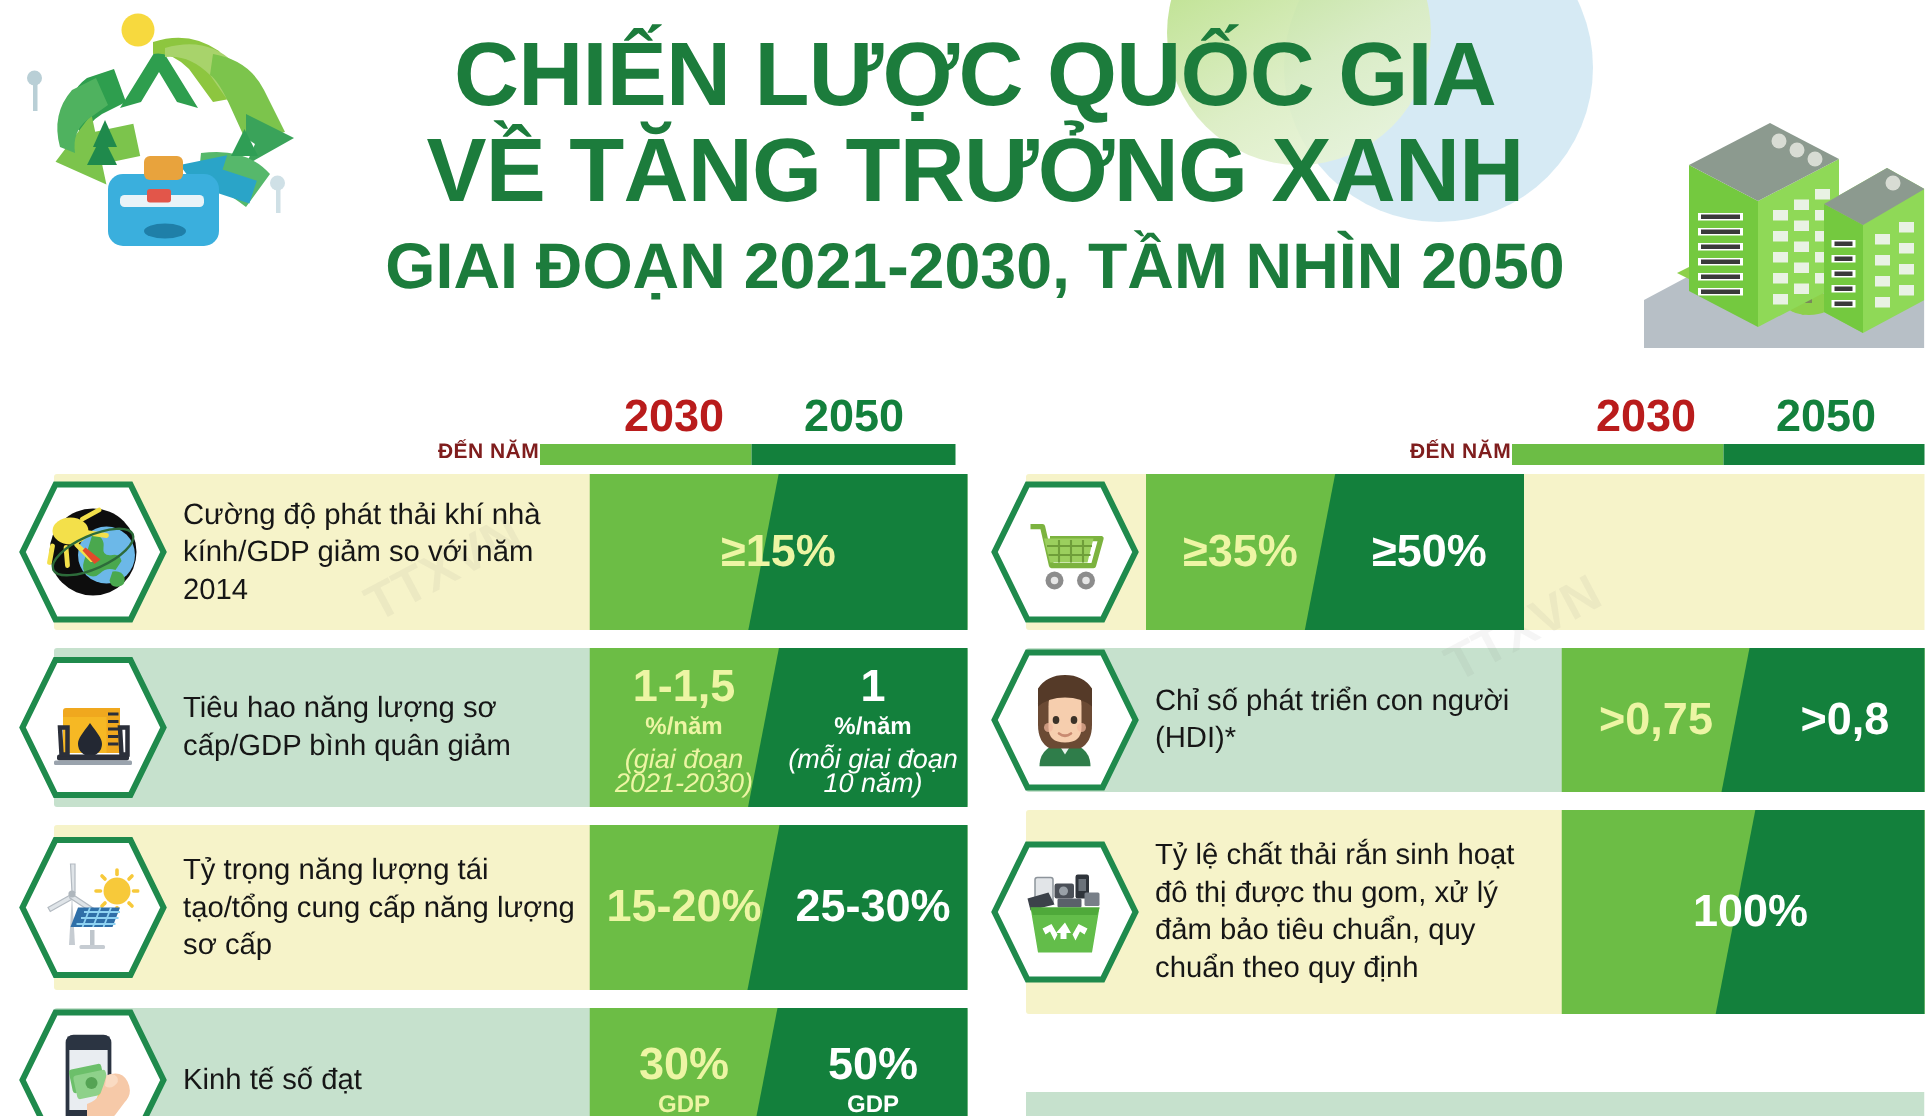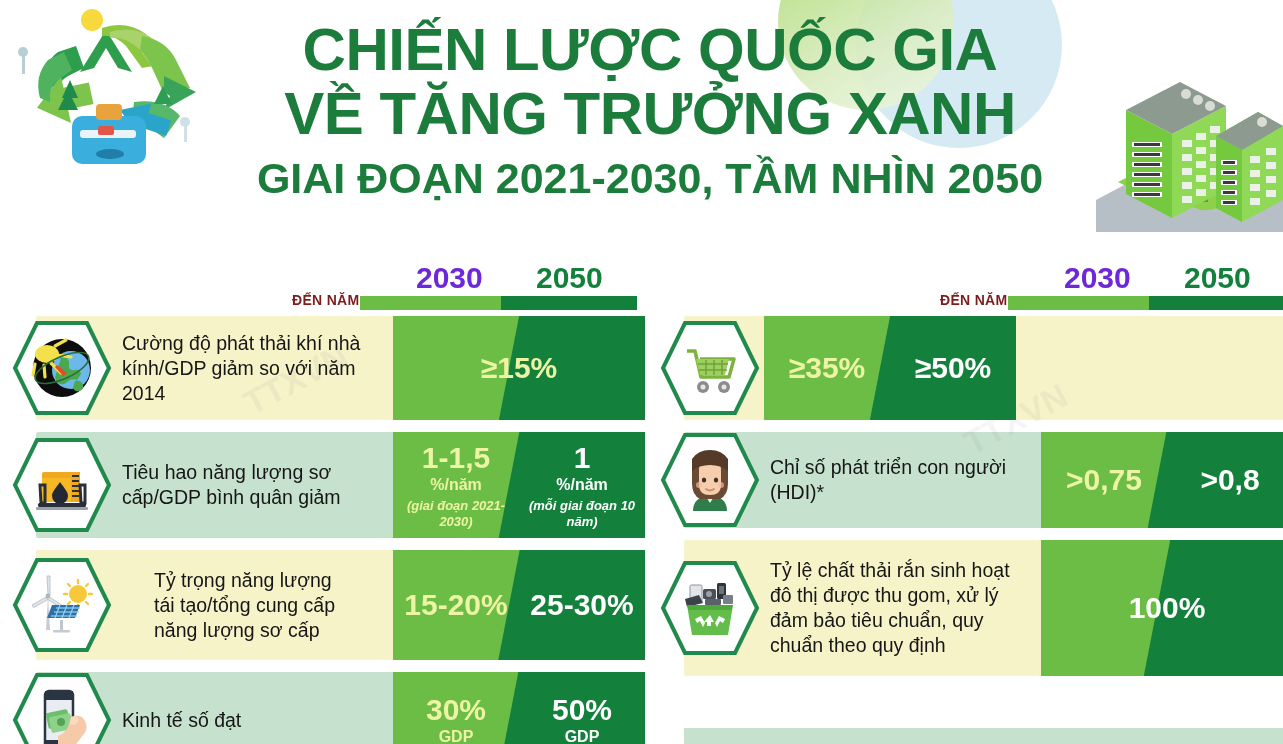--- a/index.html
+++ b/index.html
@@ -54,21 +54,21 @@
     font-size: 14px; font-weight: bold; color: #7f1d1d;
     letter-spacing: .3px;
   }
   .year-bar { position: absolute; left: 352px; bottom: 6px; width: 277px; height: 14px; display: flex; }
   .year-bar .yb-30 { flex: 0 0 141px; background: #6cbd45; }
   .year-bar .yb-50 { flex: 1; background: #13803c; }
   .year-lbl {
     position: absolute; bottom: 22px; font-size: 30px; font-weight: bold;
     line-height: 32px;
   }
-  .year-2030 { left: 408px; color: #6d28d9; }
+  .year-2030 { left: 408px; color: #b91c1c; }
   .year-2050 { left: 528px; color: #13803c; }
 
   
   .row { position: relative; width: 637px; margin-bottom: 12px; }
   .row-inner { position: relative; display: flex; align-items: stretch; }
 
   .row-bg {
     position: absolute; left: 28px; top: 0; right: 0; bottom: 0;
     border-radius: 2px;
   }
@@ -107,27 +107,27 @@
     transform: skewX(-11deg);
   }
   .v-cell {
     position: relative; z-index: 2; flex: 1;
     display: flex; flex-direction: column;
     align-items: center; justify-content: center;
     text-align: center; padding: 2px 4px;
   }
   .v-main { font-size: 30px; font-weight: bold; line-height: 34px; white-space: nowrap; }
   .v-sub  { font-size: 16px; font-weight: bold; line-height: 20px; }
-  .v-note { font-size: 13px; font-style: italic; font-weight: bold; line-height: 16px; margin-top: 3px; }
+  .v-note { font-size: 18px; font-style: italic; font-weight: normal; line-height: 16px; margin-top: 3px; }
   .v-2030 .v-main, .v-2030 .v-sub, .v-2030 .v-note { color: #edf5a4; }
   .v-2050 .v-main, .v-2050 .v-sub, .v-2050 .v-note { color: #ffffff; }
 
   .row-h1 .row-inner { min-height: 104px; }
   .row-h2 .row-inner { min-height: 106px; }
-  .row-h3 .row-inner { min-height: 110px; gap: 32px; }
+  .row-h3 .row-inner { min-height: 110px; }
   .row-h4 .row-inner { min-height: 88px; }
   .row-h5 .row-inner { min-height: 136px; }
 
   
   .partial-strip {
     position: absolute; left: 684px; top: 728px;
     width: 599px; height: 16px; background: #c6e1cd;
   }
   
   .wm {

